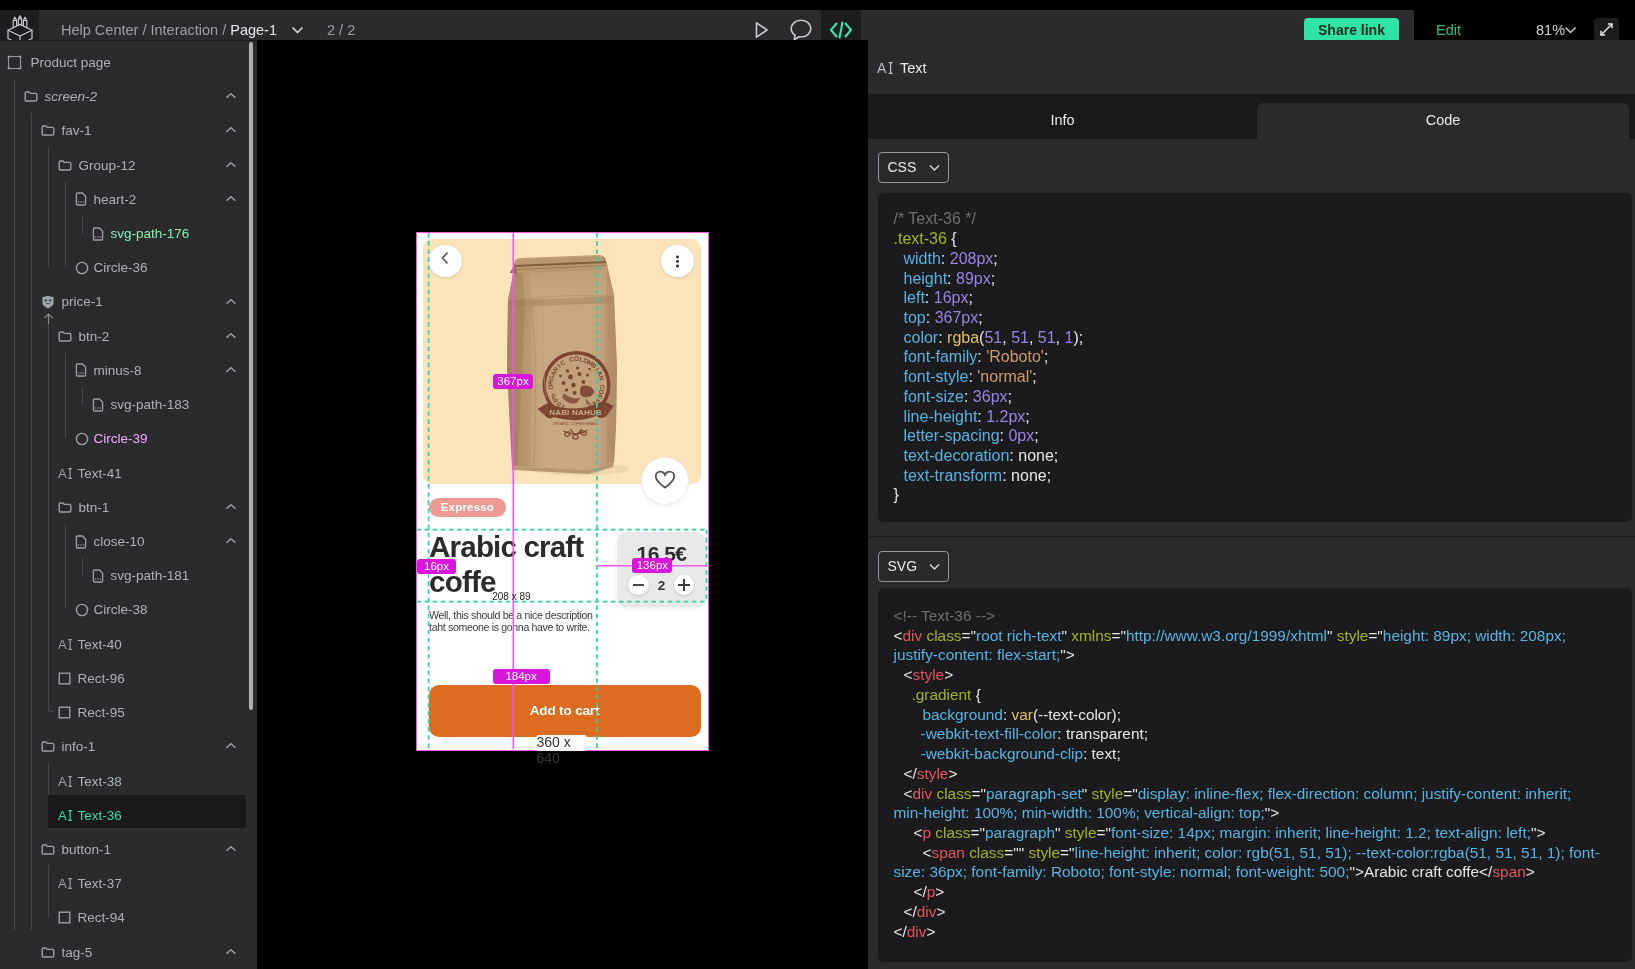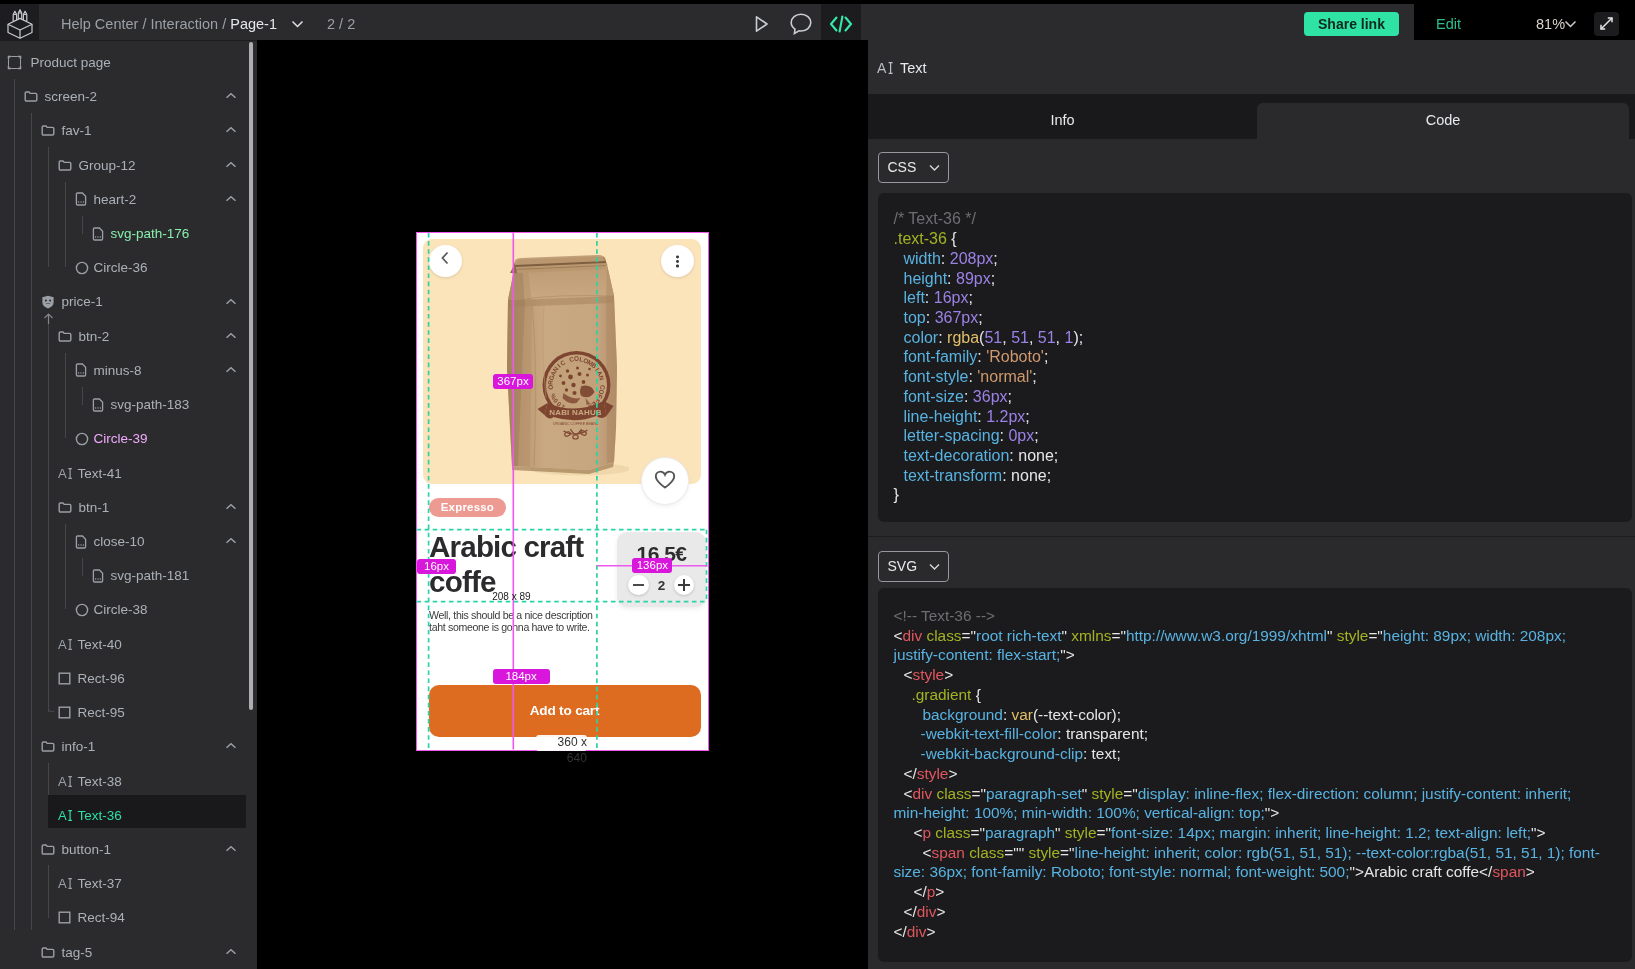--- a/index.html
+++ b/index.html
@@ -1,19 +1,19 @@
 <!DOCTYPE html>
 <html><head>
 <meta charset="utf-8">
 <style>
   html,body{margin:0;padding:0;width:1635px;height:969px;overflow:hidden;background:#000;
     font-family:"Liberation Sans", sans-serif;}
   *{box-sizing:border-box;}
   .abs{position:absolute;}
-  #topbar{position:absolute;left:0;top:4px;width:1414px;height:40px;background:#2b2b2e;padding-left:36px;}
+  #topbar{position:absolute;left:0;top:10px;width:1414px;height:40px;background:#2b2b2e;padding-left:36px;}
   #logoTile{position:absolute;left:0;top:0;width:39px;height:40px;background:#1d1d20;}
   #codeTile{position:absolute;left:821px;top:0;width:40px;height:40px;background:#1c1c1f;}
   .crumb{position:absolute;top:0;height:40px;line-height:40px;font-size:14.5px;color:#9aa0a6;}
   .crumb b{color:#e4e6ea;font-weight:normal;}
   #sidebar{position:absolute;left:0;top:40px;width:257px;height:929px;background:#2b2b2e;border-top:1px solid #1d1d20;overflow:hidden;}
   .row{position:absolute;height:33px;line-height:33px;font-size:13.5px;color:#abb1b7;white-space:nowrap;}
   .row svg{vertical-align:middle;}
   .rowlbl{display:inline-block;vertical-align:middle;margin-left:4.5px;}
   .chev{position:absolute;left:225px;}
   .gline{position:absolute;width:1px;background:#47474b;}
@@ -99,21 +99,21 @@
 <svg class="abs" style="left:42px;top:272px;" width="13" height="12" viewBox="0 0 13 12">
       <path d="M6.5 11 L6.5 1.5 M2.5 5 L6.5 1 L10.5 5" fill="none" stroke="#85858a" stroke-width="1.2"></path>
     </svg>
 <div class="row" style="left:7px;top:4.0px;color:#abb1b7;"><svg width="19" height="15" viewBox="0 0 15 15" preserveAspectRatio="xMinYMid meet">
         <path d="M1.5 4 L1.5 1.5 L4 1.5 M11 1.5 L13.5 1.5 L13.5 4 M13.5 11 L13.5 13.5 L11 13.5 M4 13.5 L1.5 13.5 L1.5 11" fill="none" stroke="#9aa0a6" stroke-width="1.5"></path>
         <rect x="4.2" y="1" width="6.6" height="1" fill="#9aa0a6"></rect>
         <rect x="4.2" y="13" width="6.6" height="1" fill="#9aa0a6"></rect>
         <rect x="1" y="4.2" width="1" height="6.6" fill="#9aa0a6"></rect>
         <rect x="13" y="4.2" width="1" height="6.6" fill="#9aa0a6"></rect>
       </svg><span class="rowlbl">Product page</span></div>
-<div class="row" style="left:24px;top:38.2px;color:#abb1b7;"><svg width="16" height="13" viewBox="0 0 14 13" preserveAspectRatio="xMinYMid meet">
+<div class="row" style="left:24px;top:38.2px;color:#abb1b7;font-style:italic;"><svg width="16" height="13" viewBox="0 0 14 13" preserveAspectRatio="xMinYMid meet">
         <path d="M1.2 3.2 Q1.2 2 2.4 2 L5 2 L6.2 3.4 L11.6 3.4 Q12.8 3.4 12.8 4.6 L12.8 9.8 Q12.8 11 11.6 11 L2.4 11 Q1.2 11 1.2 9.8 Z" fill="none" stroke="#9aa0a6" stroke-width="1.4"></path>
       </svg><span class="rowlbl">screen-2</span></div>
     <svg class="chev" style="top:51.2px" width="12" height="8" viewBox="0 0 12 8">
       <path d="M1.5 5.8 L6 1.8 L10.5 5.8" fill="none" stroke="#9aa0a6" stroke-width="1.5"></path>
     </svg>
 <div class="row" style="left:41px;top:72.4px;color:#abb1b7;"><svg width="16" height="13" viewBox="0 0 14 13" preserveAspectRatio="xMinYMid meet">
         <path d="M1.2 3.2 Q1.2 2 2.4 2 L5 2 L6.2 3.4 L11.6 3.4 Q12.8 3.4 12.8 4.6 L12.8 9.8 Q12.8 11 11.6 11 L2.4 11 Q1.2 11 1.2 9.8 Z" fill="none" stroke="#9aa0a6" stroke-width="1.4"></path>
       </svg><span class="rowlbl">fav-1</span></div>
     <svg class="chev" style="top:85.4px" width="12" height="8" viewBox="0 0 12 8">
       <path d="M1.5 5.8 L6 1.8 L10.5 5.8" fill="none" stroke="#9aa0a6" stroke-width="1.5"></path>
@@ -384,21 +384,21 @@
 <line x1="256.3" y1="193.0" x2="256.3" y2="709.5"></line>
 <line x1="159.5" y1="525.7" x2="172.8" y2="525.7"></line>
 <line x1="339.9" y1="525.7" x2="450.5" y2="525.7"></line>
 </g>
     </svg>
 <div class="abs" style="left:236.0px;top:333.9px;width:40px;height:15.3px;background:#d816dc;border-radius:3px;color:#fff;font-size:11.5px;text-align:center;line-height:15.3px;">367px</div>
 <div class="abs" style="left:160.0px;top:518.8px;width:39px;height:15.3px;background:#d816dc;border-radius:3px;color:#fff;font-size:11.5px;text-align:center;line-height:15.3px;">16px</div>
 <div class="abs" style="left:375.4px;top:518.2px;width:40px;height:15.3px;background:#d816dc;border-radius:3px;color:#fff;font-size:11.5px;text-align:center;line-height:15.3px;">136px</div>
 <div class="abs" style="left:235.6px;top:628.5px;width:57px;height:15.3px;background:#d816dc;border-radius:3px;color:#fff;font-size:11.5px;text-align:center;line-height:15.3px;">184px</div>
 <div class="abs" style="left:235.2px;top:550.7px;font-size:10px;color:#1c1c1c;">208 x 89</div>
-<div class="abs" style="left:279.4px;top:695.2px;width:50.5px;height:15.4px;background:rgba(255,255,255,0.93);border-radius:3px;color:#333;font-size:12px;text-align:right;line-height:15.4px;">360 x 640</div>
+<div class="abs" style="left:279.4px;top:695.2px;width:50.5px;height:15.4px;background:rgba(255,255,255,0.93);border-radius:3px;color:#333;font-size:14px;text-align:left;line-height:15.4px;">360 x 640</div>
   </div>
 <div id="rpanel">
     <div id="rphead"></div>
 <svg class="abs" style="left:9px;top:21px;" width="17" height="14" viewBox="0 0 17 14">
 <text x="0" y="12" font-family="Liberation Sans" font-size="14" fill="#b9bec4">A</text>
 <path d="M11.6 1.6 L15.6 1.6 M13.6 1.6 L13.6 12.4 M11.6 12.4 L15.6 12.4" stroke="#b9bec4" stroke-width="1.2" fill="none"></path>
     </svg>
 <div class="abs" style="left:32px;top:20px;font-size:14.5px;color:#e7e9eb;">Text</div>
 <div id="tabbar">
       <div id="tabactive"></div>

